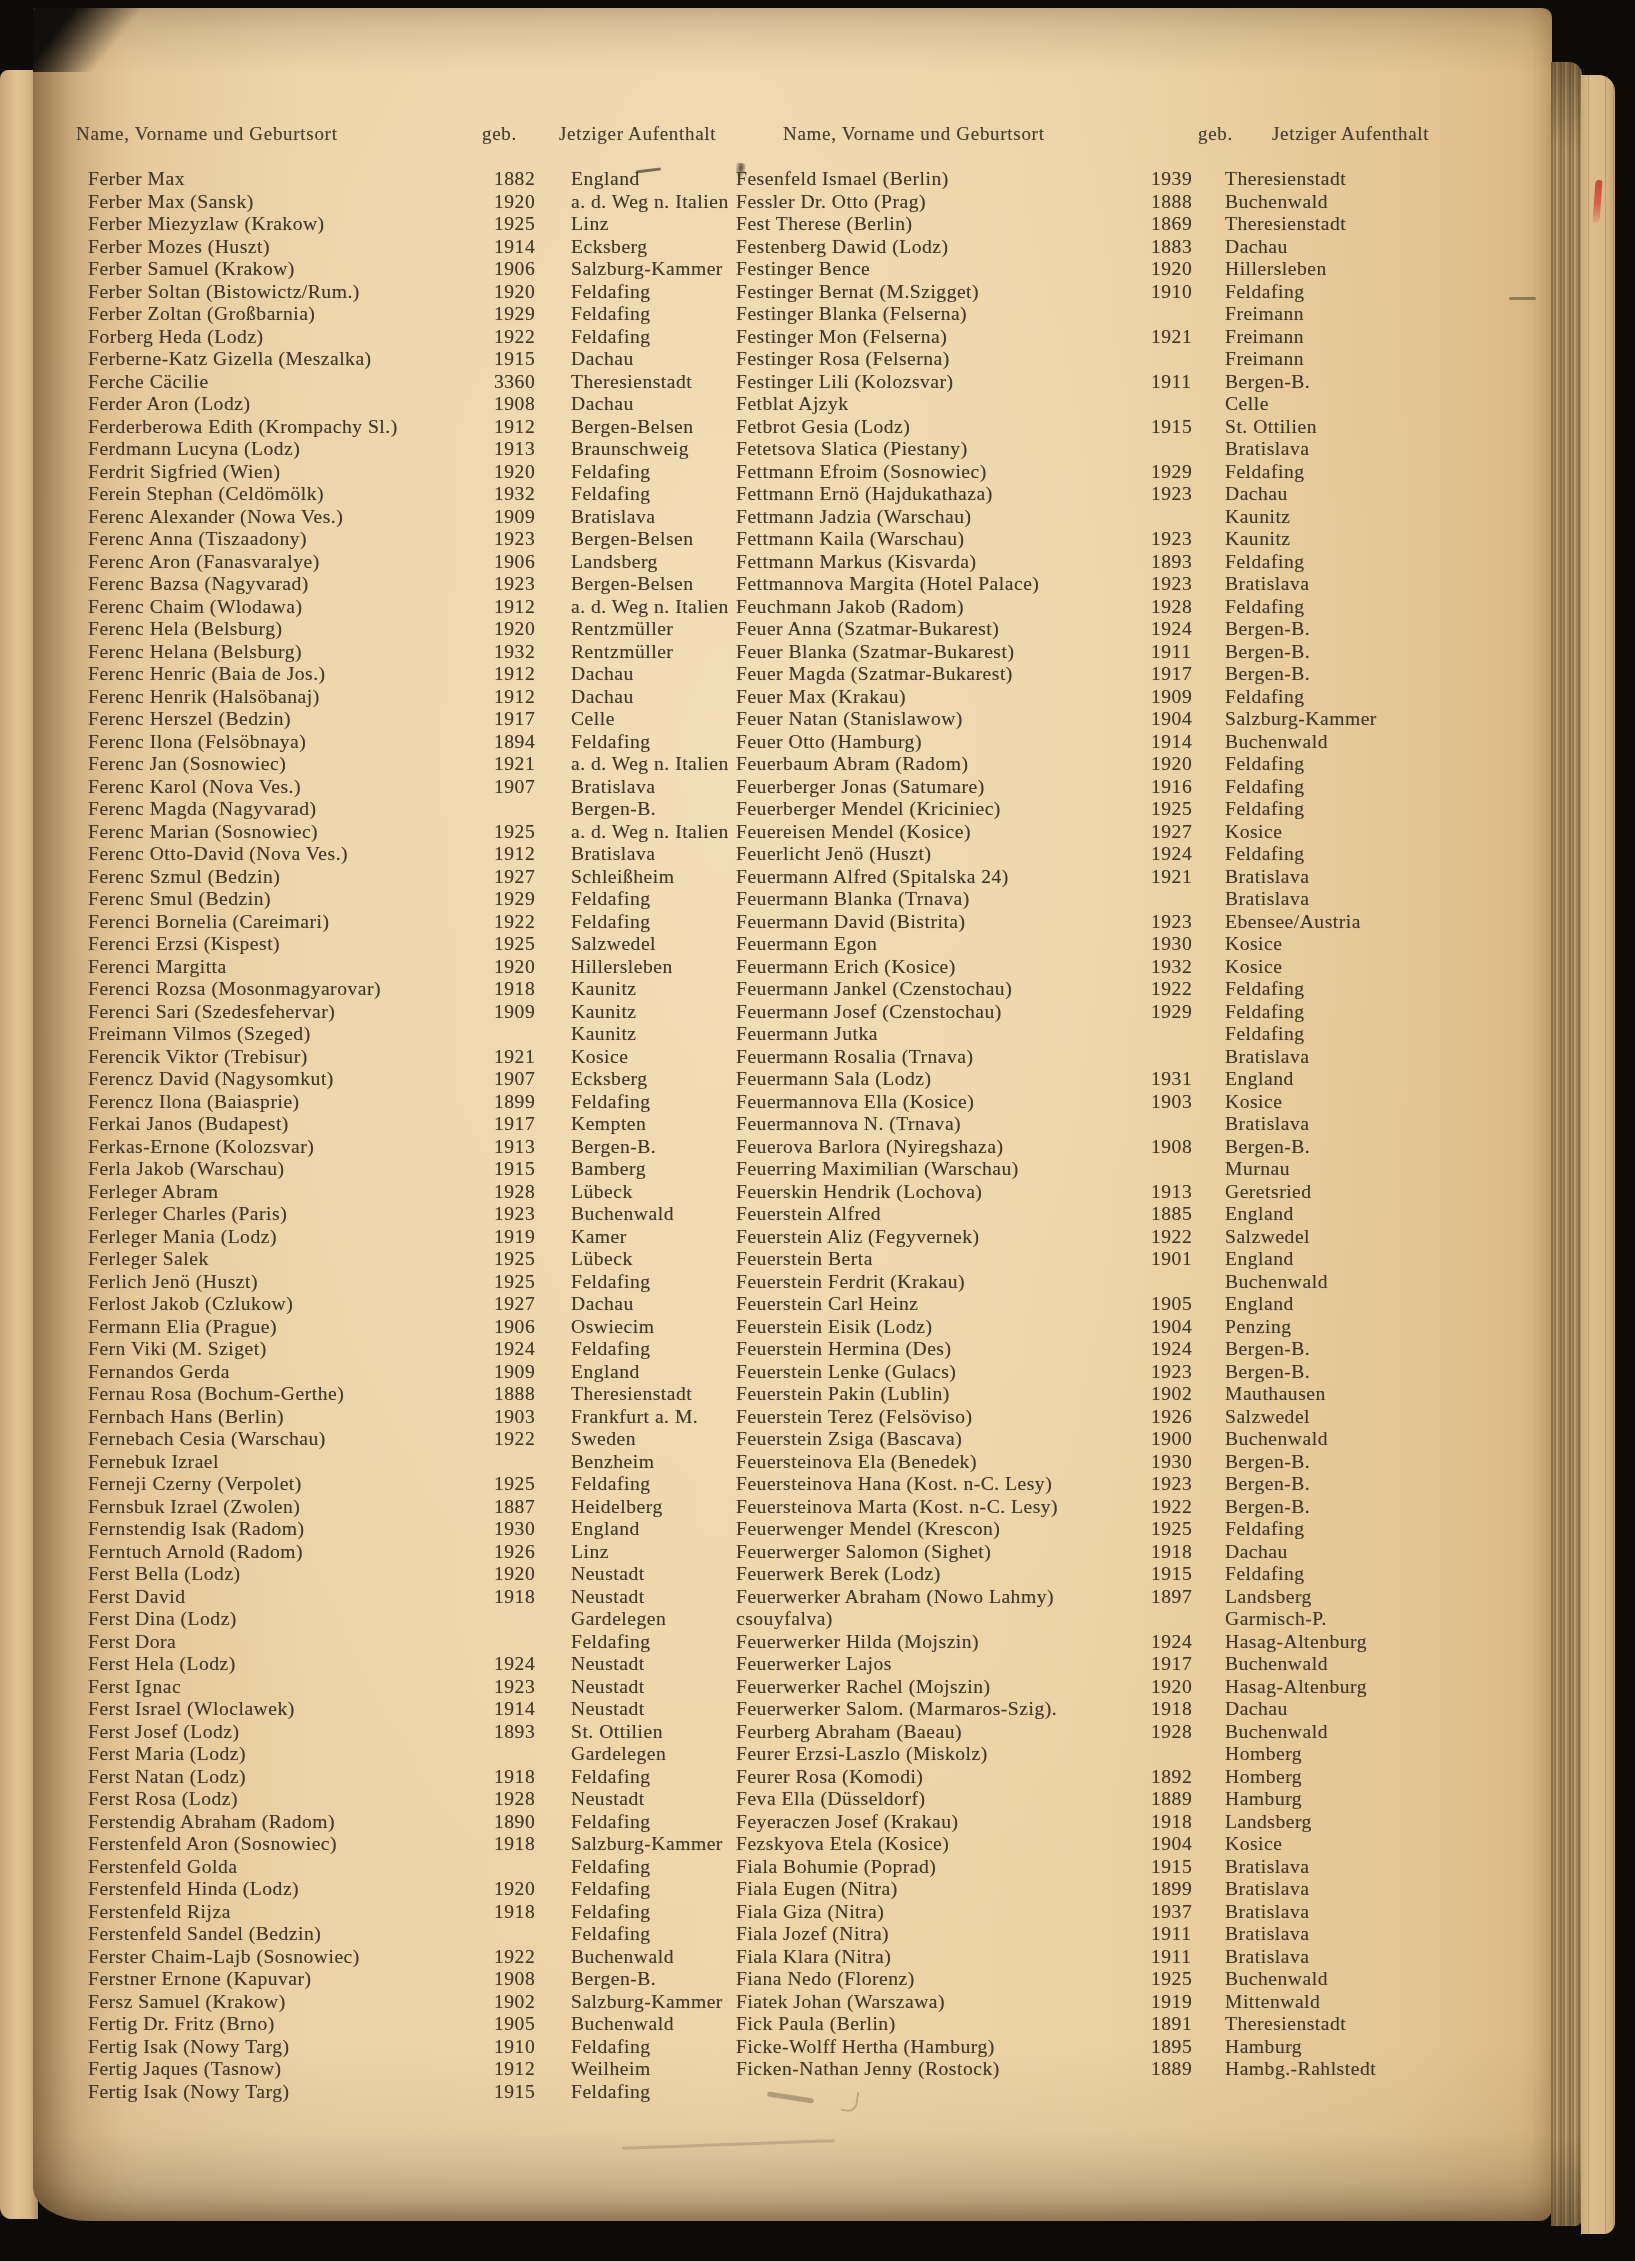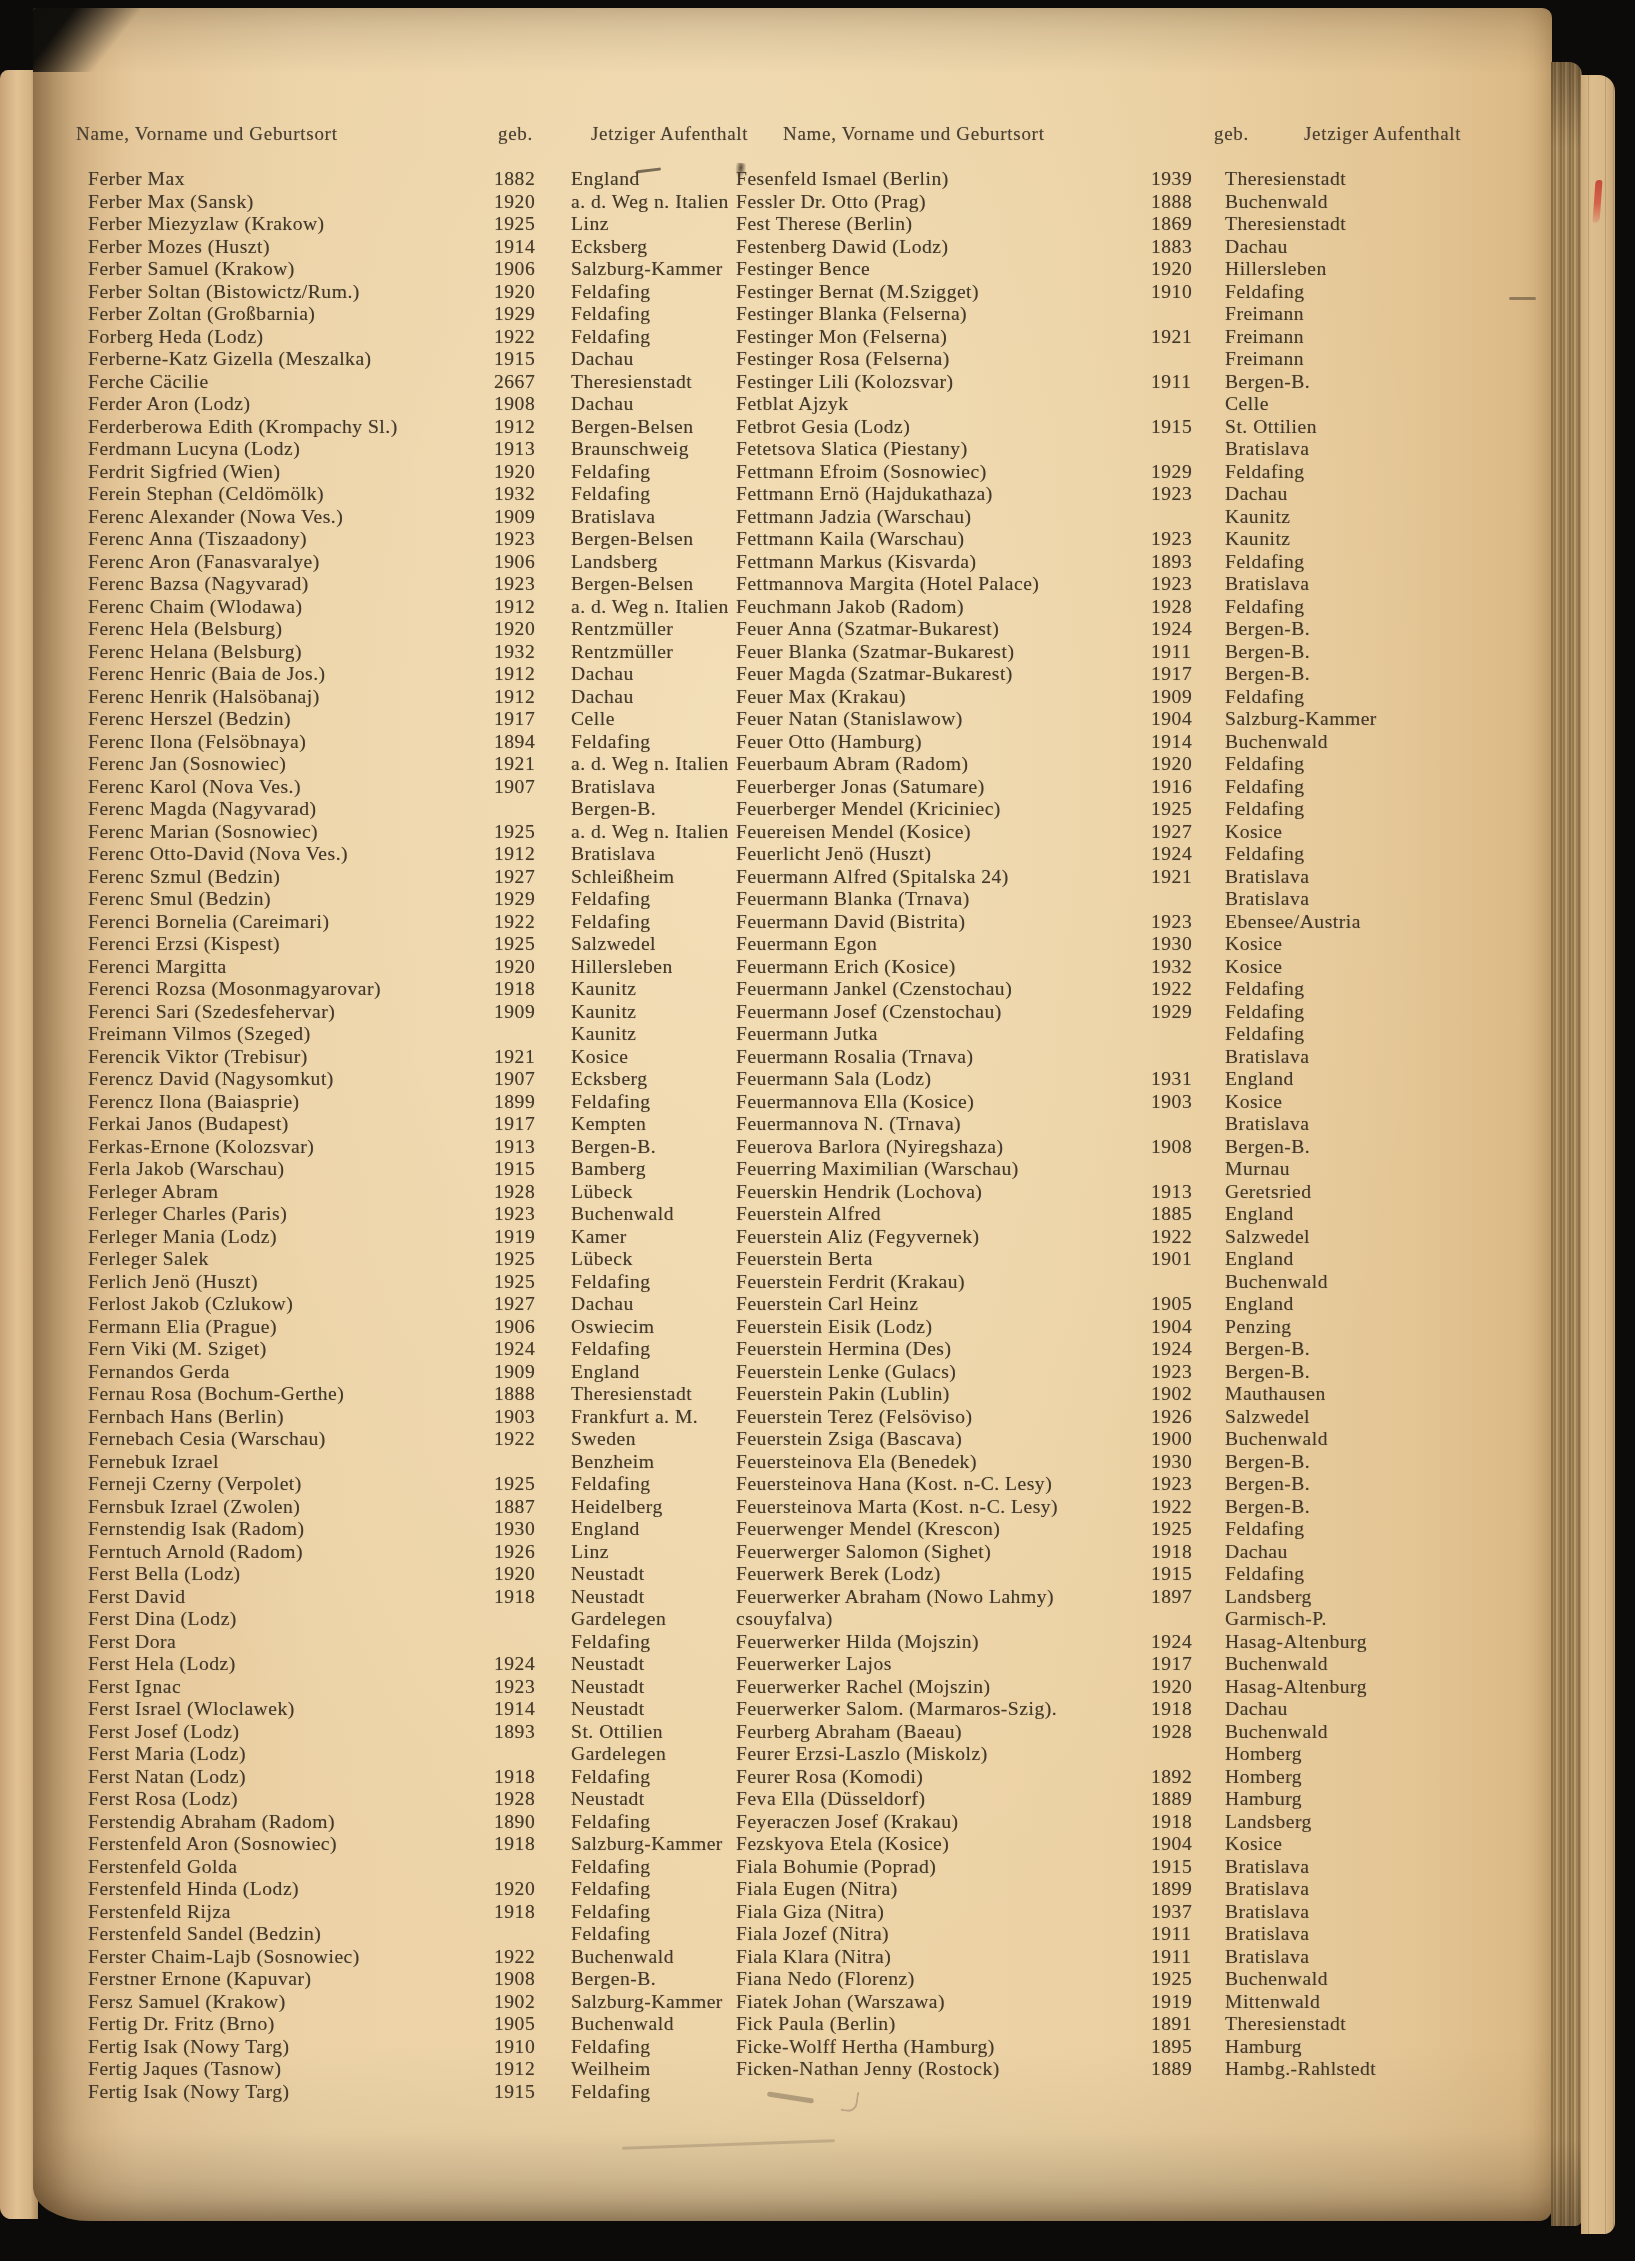--- a/index.html
+++ b/index.html
@@ -49,21 +49,21 @@
       repeating-linear-gradient(90deg, rgba(120,92,52,0) 0 7.4px, rgba(120,92,52,0.28) 7.4px 8.2px),
       linear-gradient(90deg,#caa97a 0%,#dcbd8e 30%,#d8b888 70%,#c3a273 100%);
     border-radius:0 16.4px 11.4px 0;
   }
   .red-mark{
     position:absolute;left:1594px;top:180px;width:7.4px;height:43px;
     background:linear-gradient(175deg,var(--red-mark,#c0392b) 0%, #d4543f 55%, rgba(212,84,63,0.2) 100%);
     border-radius:4.1px 2.5px 4.9px 1.6px;transform:rotate(4deg);opacity:.85;
   }
   
-  .colhead,.col{position:absolute;gap:16px;}
+  .colhead,.col{position:absolute;}
   .row,.colhead{
     display:grid;grid-template-columns:var(--nameW) var(--gebW) 1fr;
     height:22.5px;line-height:22.5px;white-space:nowrap;
   }
   .col .row{height:22.5px;}
   .cell,.hcell{
     font-size:19.6px;color:var(--ink,#43392b);letter-spacing:0.5px;
     text-shadow:0 0 0.8px rgba(67,57,43,0.45);
     overflow:visible;
   }
@@ -140,21 +140,21 @@
       <span class="cell geb">1922</span>
       <span class="cell ort">Feldafing</span>
     </div>
     <div class="row">
       <span class="cell name">Ferberne-Katz Gizella (Meszalka)</span>
       <span class="cell geb">1915</span>
       <span class="cell ort">Dachau</span>
     </div>
     <div class="row">
       <span class="cell name">Ferche Cäcilie</span>
-      <span class="cell geb">2667</span>
+      <span class="cell geb">3360</span>
       <span class="cell ort">Theresienstadt</span>
     </div>
     <div class="row">
       <span class="cell name">Ferder Aron (Lodz)</span>
       <span class="cell geb">1908</span>
       <span class="cell ort">Dachau</span>
     </div>
     <div class="row">
       <span class="cell name">Ferderberowa Edith (Krompachy Sl.)</span>
       <span class="cell geb">1912</span>

